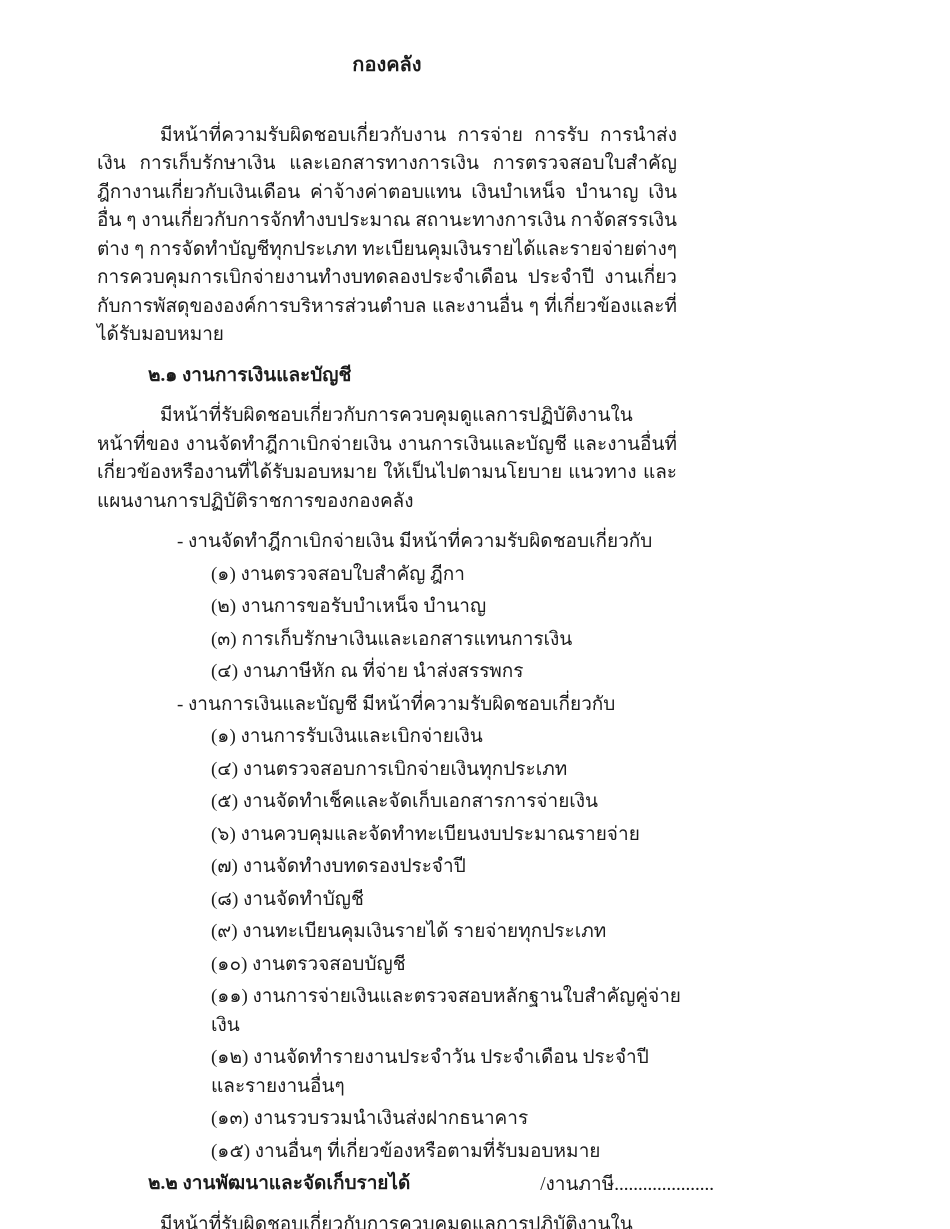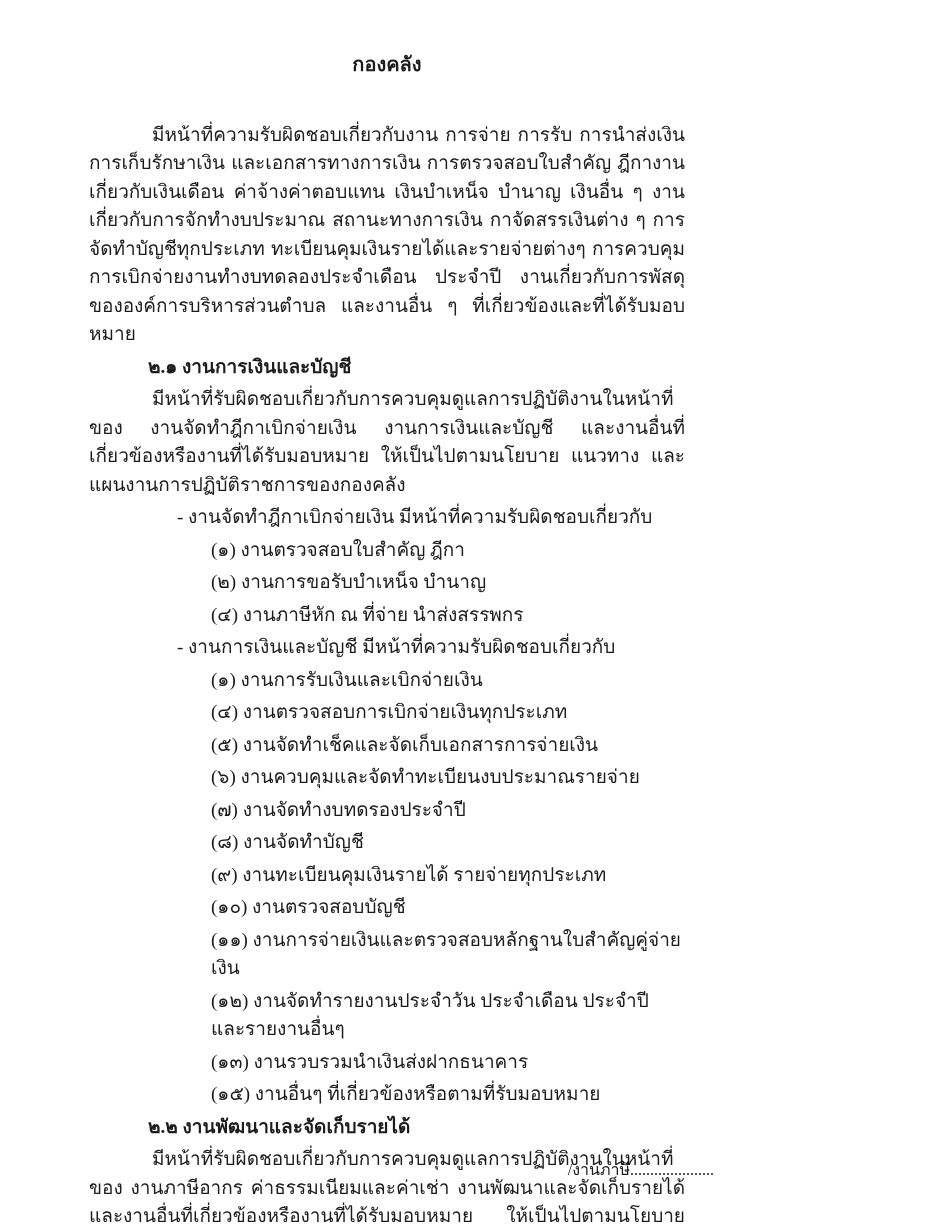--- a/index.html
+++ b/index.html
@@ -26,62 +26,63 @@
   }
   .doc-title {
     text-align: center;
     font-weight: bold;
     font-size: 20px;
     margin: 0 0 42px 0;
   }
   .para {
     text-align: justify;
     text-indent: 63px;
-    margin: 4px;
+    margin: 12px;
   }
   .section-heading {
     font-weight: bold;
     padding-left: 63px;
     margin: 0;
   }
   .sub-heading {
     padding-left: 92px;
     margin: 0;
   }
   .sub-heading .bold-part {
     font-weight: normal;
   }
   .duty-item {
     padding-left: 122px;
     margin: 4px;
   }
   .footer-note {
     position: absolute;
     right: 55px;
-    bottom: 45px;
-    font-size: 16px;
+    bottom: 31px;
+    font-size: 19px;
   }
 </style>
 </head>
 <body>
 
 <div class="page">
 
   <h1 class="doc-title">กองคลัง</h1>
 
   <p class="para">มีหน้าที่ความรับผิดชอบเกี่ยวกับงาน การจ่าย การรับ การนำส่งเงิน การเก็บรักษาเงิน และเอกสารทางการเงิน การตรวจสอบใบสำคัญ ฎีกางานเกี่ยวกับเงินเดือน ค่าจ้างค่าตอบแทน เงินบำเหน็จ บำนาญ เงินอื่น ๆ งานเกี่ยวกับการจักทำงบประมาณ สถานะทางการเงิน กาจัดสรรเงินต่าง ๆ การจัดทำบัญชีทุกประเภท ทะเบียนคุมเงินรายได้และรายจ่ายต่างๆ การควบคุมการเบิกจ่ายงานทำงบทดลองประจำเดือน ประจำปี งานเกี่ยวกับการพัสดุขององค์การบริหารส่วนตำบล และงานอื่น ๆ ที่เกี่ยวข้องและที่ได้รับมอบหมาย</p>
 
   <p class="section-heading">๒.๑ งานการเงินและบัญชี</p>
 
   <p class="para">มีหน้าที่รับผิดชอบเกี่ยวกับการควบคุมดูแลการปฏิบัติงานในหน้าที่ของ งานจัดทำฎีกาเบิกจ่ายเงิน งานการเงินและบัญชี และงานอื่นที่เกี่ยวข้องหรืองานที่ได้รับมอบหมาย ให้เป็นไปตามนโยบาย แนวทาง และแผนงานการปฏิบัติราชการของกองคลัง</p>
 
   <p class="sub-heading"><span class="bold-part">- งานจัดทำฎีกาเบิกจ่ายเงิน</span><span> มีหน้าที่ความรับผิดชอบเกี่ยวกับ</span></p>
 
   <p class="duty-item">(๑) งานตรวจสอบใบสำคัญ ฎีกา</p>
   <p class="duty-item">(๒) งานการขอรับบำเหน็จ บำนาญ</p>
+  <p class="duty-item">(๓) การเก็บรักษาเงินและเอกสารแทนการเงิน</p>
   <p class="duty-item">(๔) งานภาษีหัก ณ ที่จ่าย นำส่งสรรพกร</p>
 
   <p class="sub-heading"><span class="bold-part">- งานการเงินและบัญชี</span><span> มีหน้าที่ความรับผิดชอบเกี่ยวกับ</span></p>
 
   <p class="duty-item">(๑) งานการรับเงินและเบิกจ่ายเงิน</p>
   <p class="duty-item">(๔) งานตรวจสอบการเบิกจ่ายเงินทุกประเภท</p>
   <p class="duty-item">(๕) งานจัดทำเช็คและจัดเก็บเอกสารการจ่ายเงิน</p>
   <p class="duty-item">(๖) งานควบคุมและจัดทำทะเบียนงบประมาณรายจ่าย</p>
   <p class="duty-item">(๗) งานจัดทำงบทดรองประจำปี</p>
   <p class="duty-item">(๘) งานจัดทำบัญชี</p>

